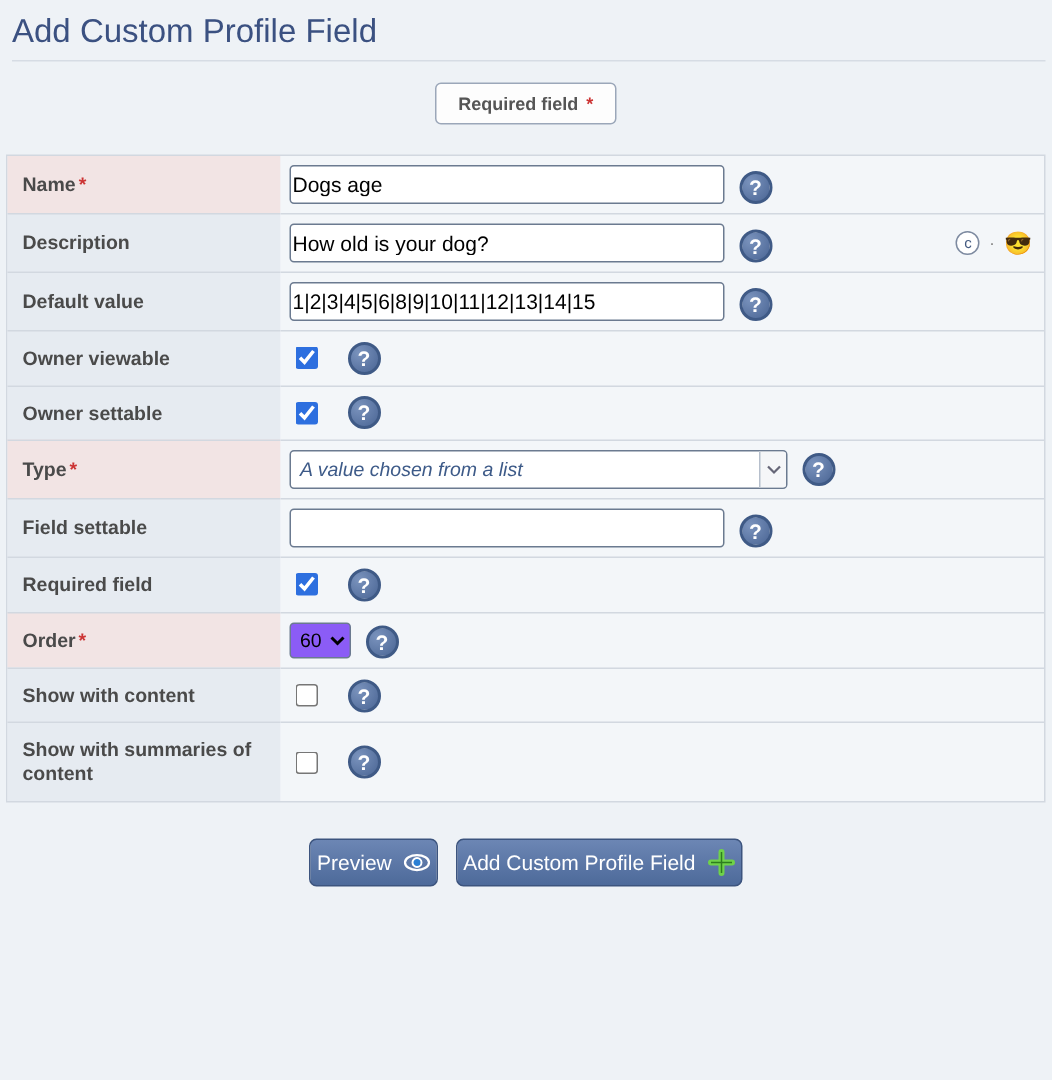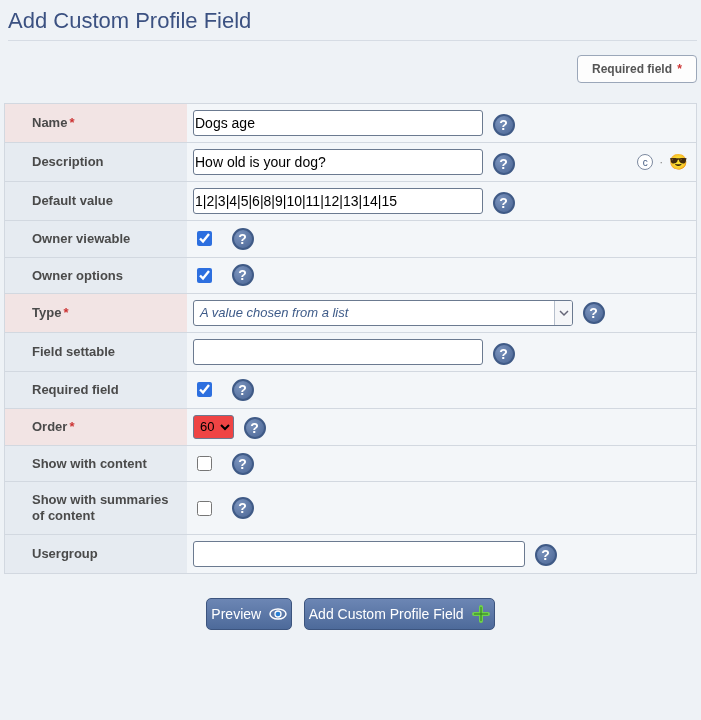--- a/index.html
+++ b/index.html
@@ -17,21 +17,21 @@
   }
   h1.page-title {
     font-size: 22px;
     font-weight: 400;
     color: #3b5181;
     margin: 4px 0 4px 4px;
     border-bottom: 1px solid #d6dce4;
     padding-bottom: 6px;
   }
   .req-banner {
-    text-align: right;
+    text-align: center;
     margin: 14px 0 20px 0;
     text-decoration: underline;
   }
   .req-box {
     display: inline-block;
     border: 1px solid #9ba7b9;
     border-radius: 4px;
     background: #fdfdfd;
     padding: 6px 14px;
     font-size: 12px;
@@ -48,21 +48,21 @@
   table.form tr td {
     border-top: 1px solid #d2d8e0;
   }
   table.form tr.first td { border-top: none; }
   td.label {
     width: 182px;
     background: #e6ebf1;
     font-weight: bold;
     font-size: 13px;
     color: #4a4a4a;
-    padding: 10px 8px 10px 27px;
+    padding: 10px 8px 10px 10px;
     vertical-align: middle;
     line-height: 1.2;
   }
   td.label.req { background: #f2e4e4; }
   td.label .ast { color: #cc3333; margin-left: 2px; }
   td.value {
     background: #f3f6f9;
     padding: 6px 6px;
     vertical-align: middle;
     position: relative;
@@ -84,21 +84,21 @@
     font-size: 14px;
   }
   input[type=checkbox] {
     width: 15px; height: 15px;
     accent-color: #2d6fdf;
     margin-right: 10px;
     vertical-align: middle;
   }
   .select-wrap {
     display: inline-flex;
-    width: 380px;
+    width: 332px;
     height: 26px;
     border: 1px solid #6b7a90;
     border-radius: 3px;
     background: #fff;
     vertical-align: middle;
     overflow: hidden;
   }
   .select-wrap .sel-text {
     flex: 1;
     padding: 4px 6px;
@@ -111,21 +111,21 @@
     border-left: 1px solid #b6bfcc;
     background: #f5f6f8;
     display: flex; align-items: center; justify-content: center;
   }
   select.order {
     height: 24px;
     border: 1px solid #6b7a90;
     border-radius: 3px;
     padding: 1px 2px;
     font-size: 13px;
-    background: #ef4444;
+    background: #8b5cf6;
   }
   .help {
     display: inline-flex;
     width: 22px; height: 22px;
     border-radius: 50%;
     background: radial-gradient(circle at 30% 30%, #7a93bd, #4a6594);
     color: #fff;
     font-weight: bold;
     font-size: 14px;
     align-items: center; justify-content: center;
@@ -224,21 +224,21 @@
 
     <tr>
       <td class="label">Owner viewable</td>
       <td class="value">
         <input type="checkbox" checked="" style="">
         <span class="help">?</span>
       </td>
     </tr>
 
     <tr>
-      <td class="label">Owner options</td>
+      <td class="label">Owner settable</td>
       <td class="value">
         <input type="checkbox" checked="" style="">
         <span class="help">?</span>
       </td>
     </tr>
 
 
     <tr>
       <td class="label req">
         <span>Type</span><span class="ast">*</span>
@@ -294,27 +294,20 @@
     </tr>
 
     <tr>
       <td class="label">Show with summaries of content</td>
       <td class="value">
         <input type="checkbox" style="">
         <span class="help">?</span>
       </td>
     </tr>
 
-    <tr>
-      <td class="label">Usergroup</td>
-      <td class="value">
-        <input type="text" class="wider" value="" style="">
-        <span class="help">?</span>
-      </td>
-    </tr>
   </tbody>
     </table>
 
   <div class="buttons">
     <button class="btn">
       <span>Preview</span>
       <span class="btn-icon">
         <svg width="18" height="18" viewBox="0 0 18 18">
           <ellipse cx="9" cy="9" rx="8" ry="5" fill="none" stroke="#fff" stroke-width="1.5"></ellipse>
           <circle cx="9" cy="9" r="3" fill="#2a7fd4" stroke="#fff" stroke-width="1.3"></circle>

